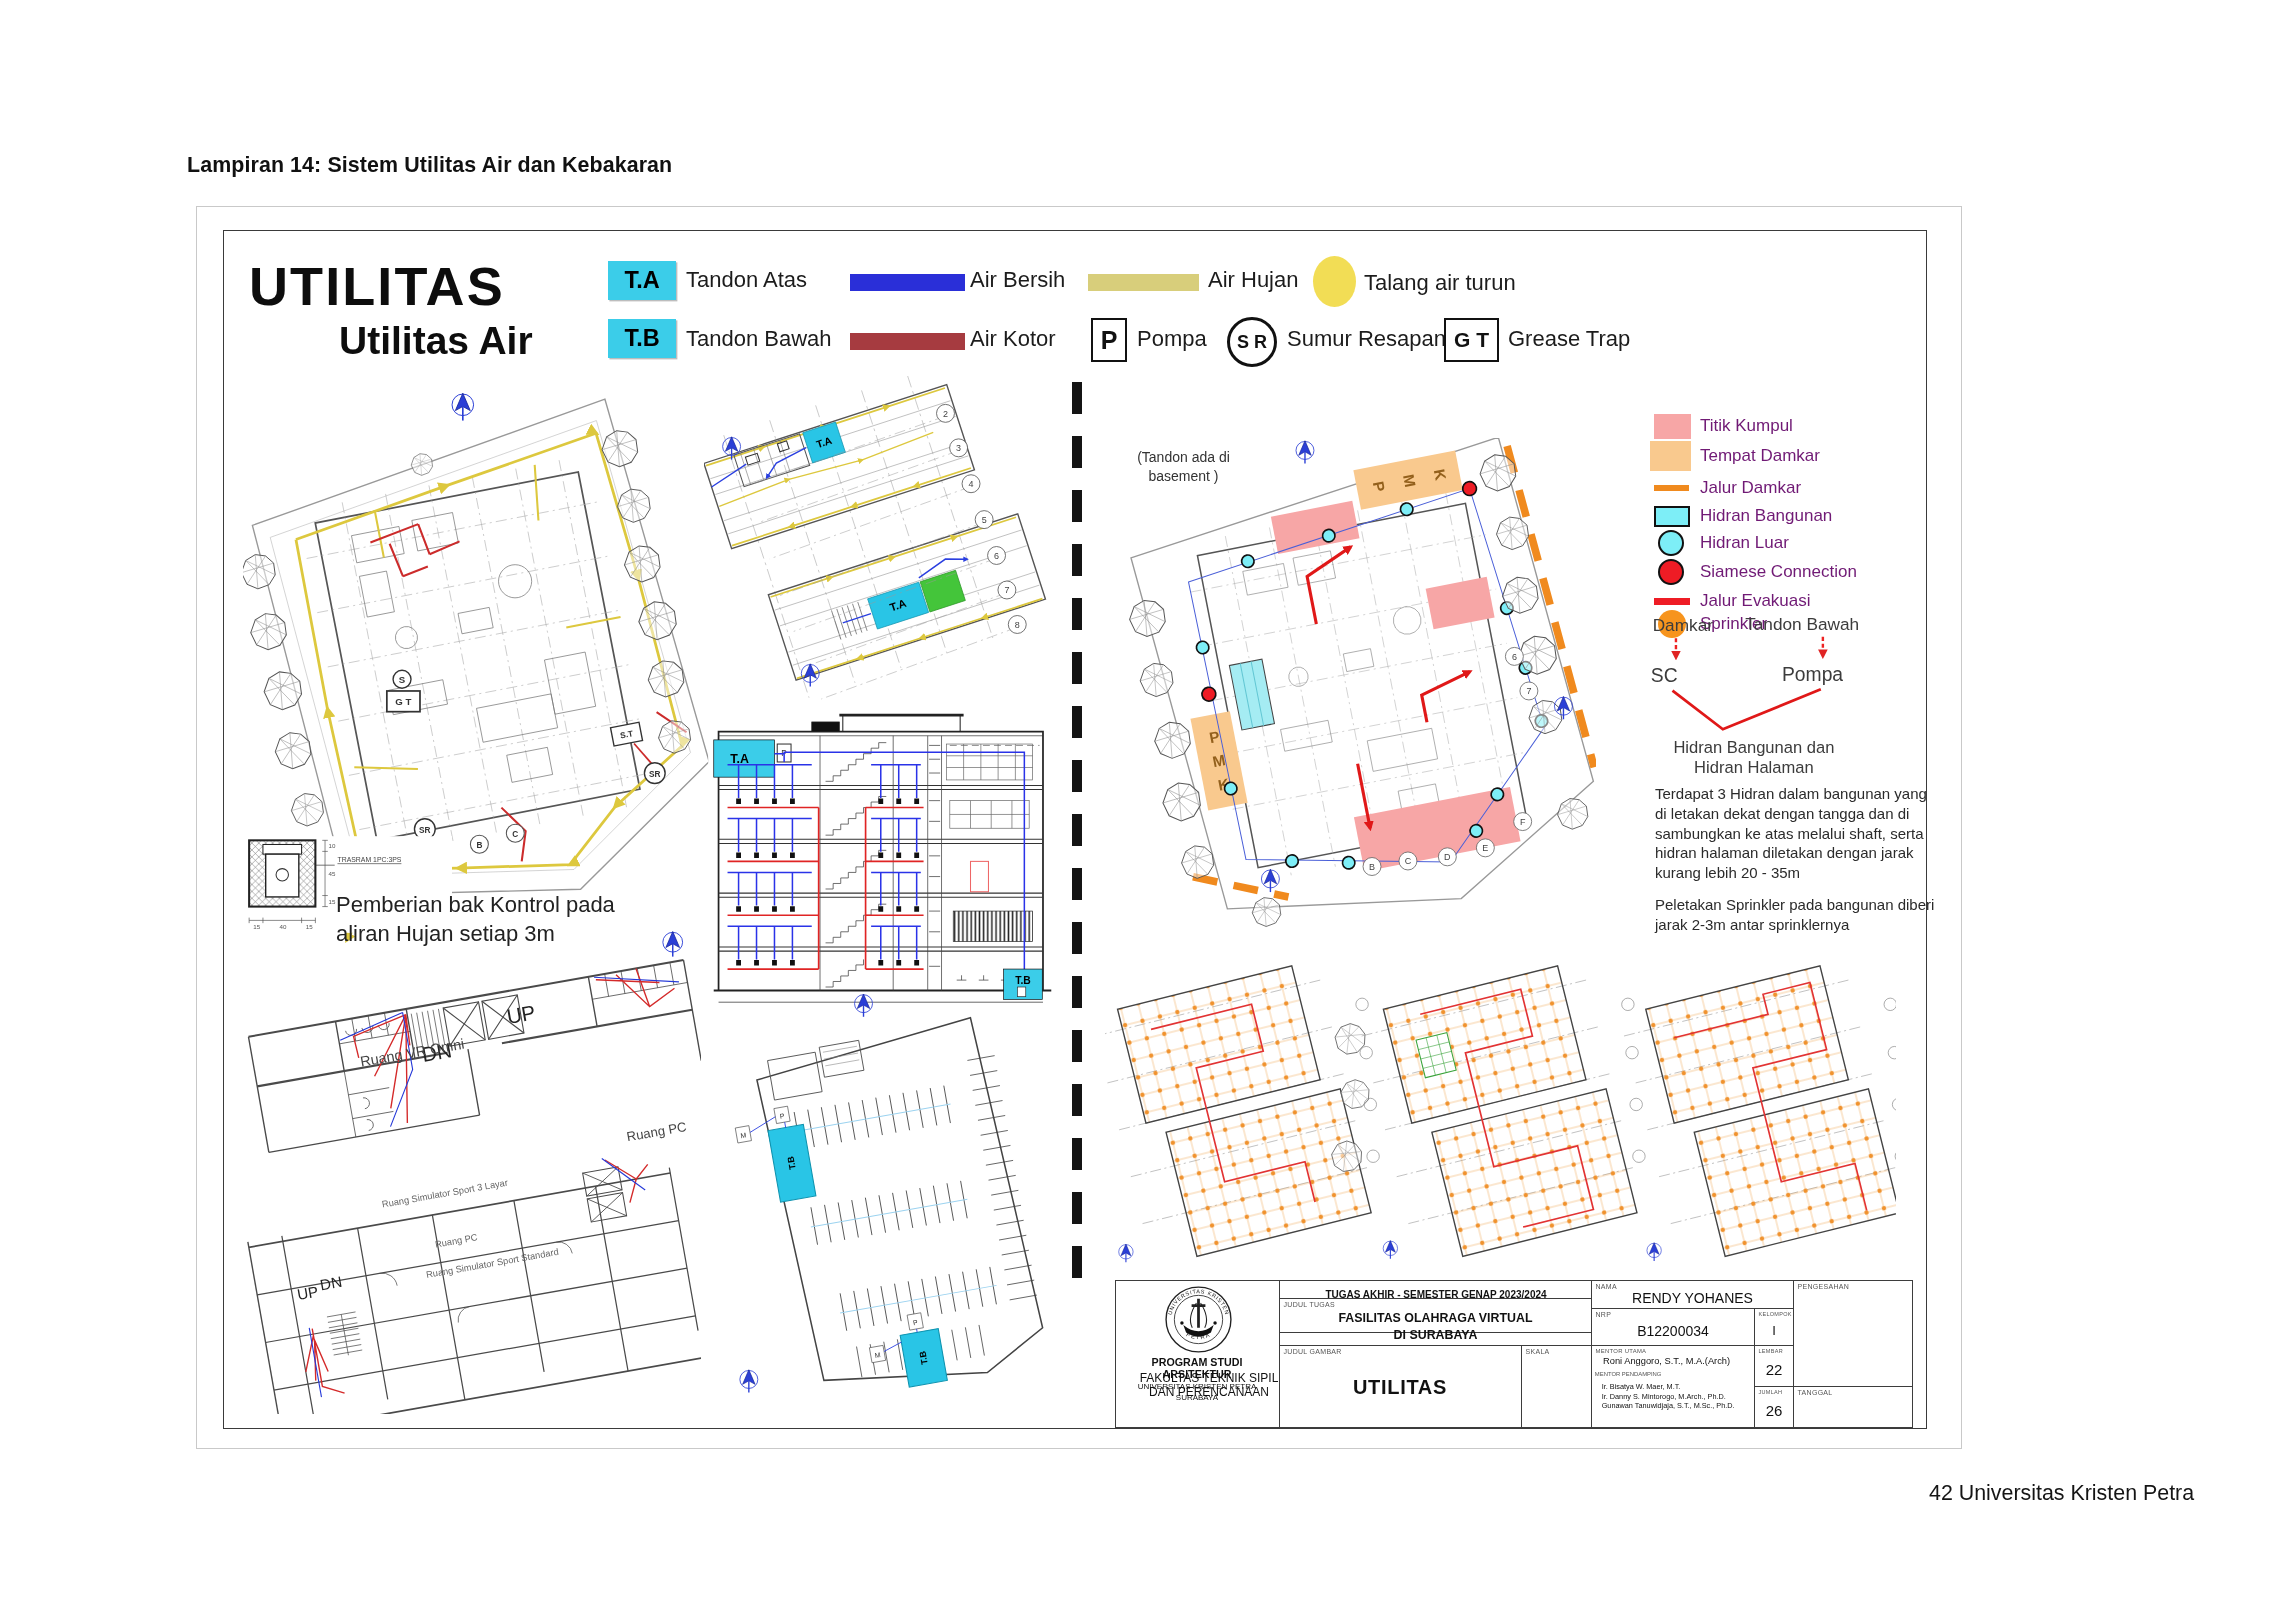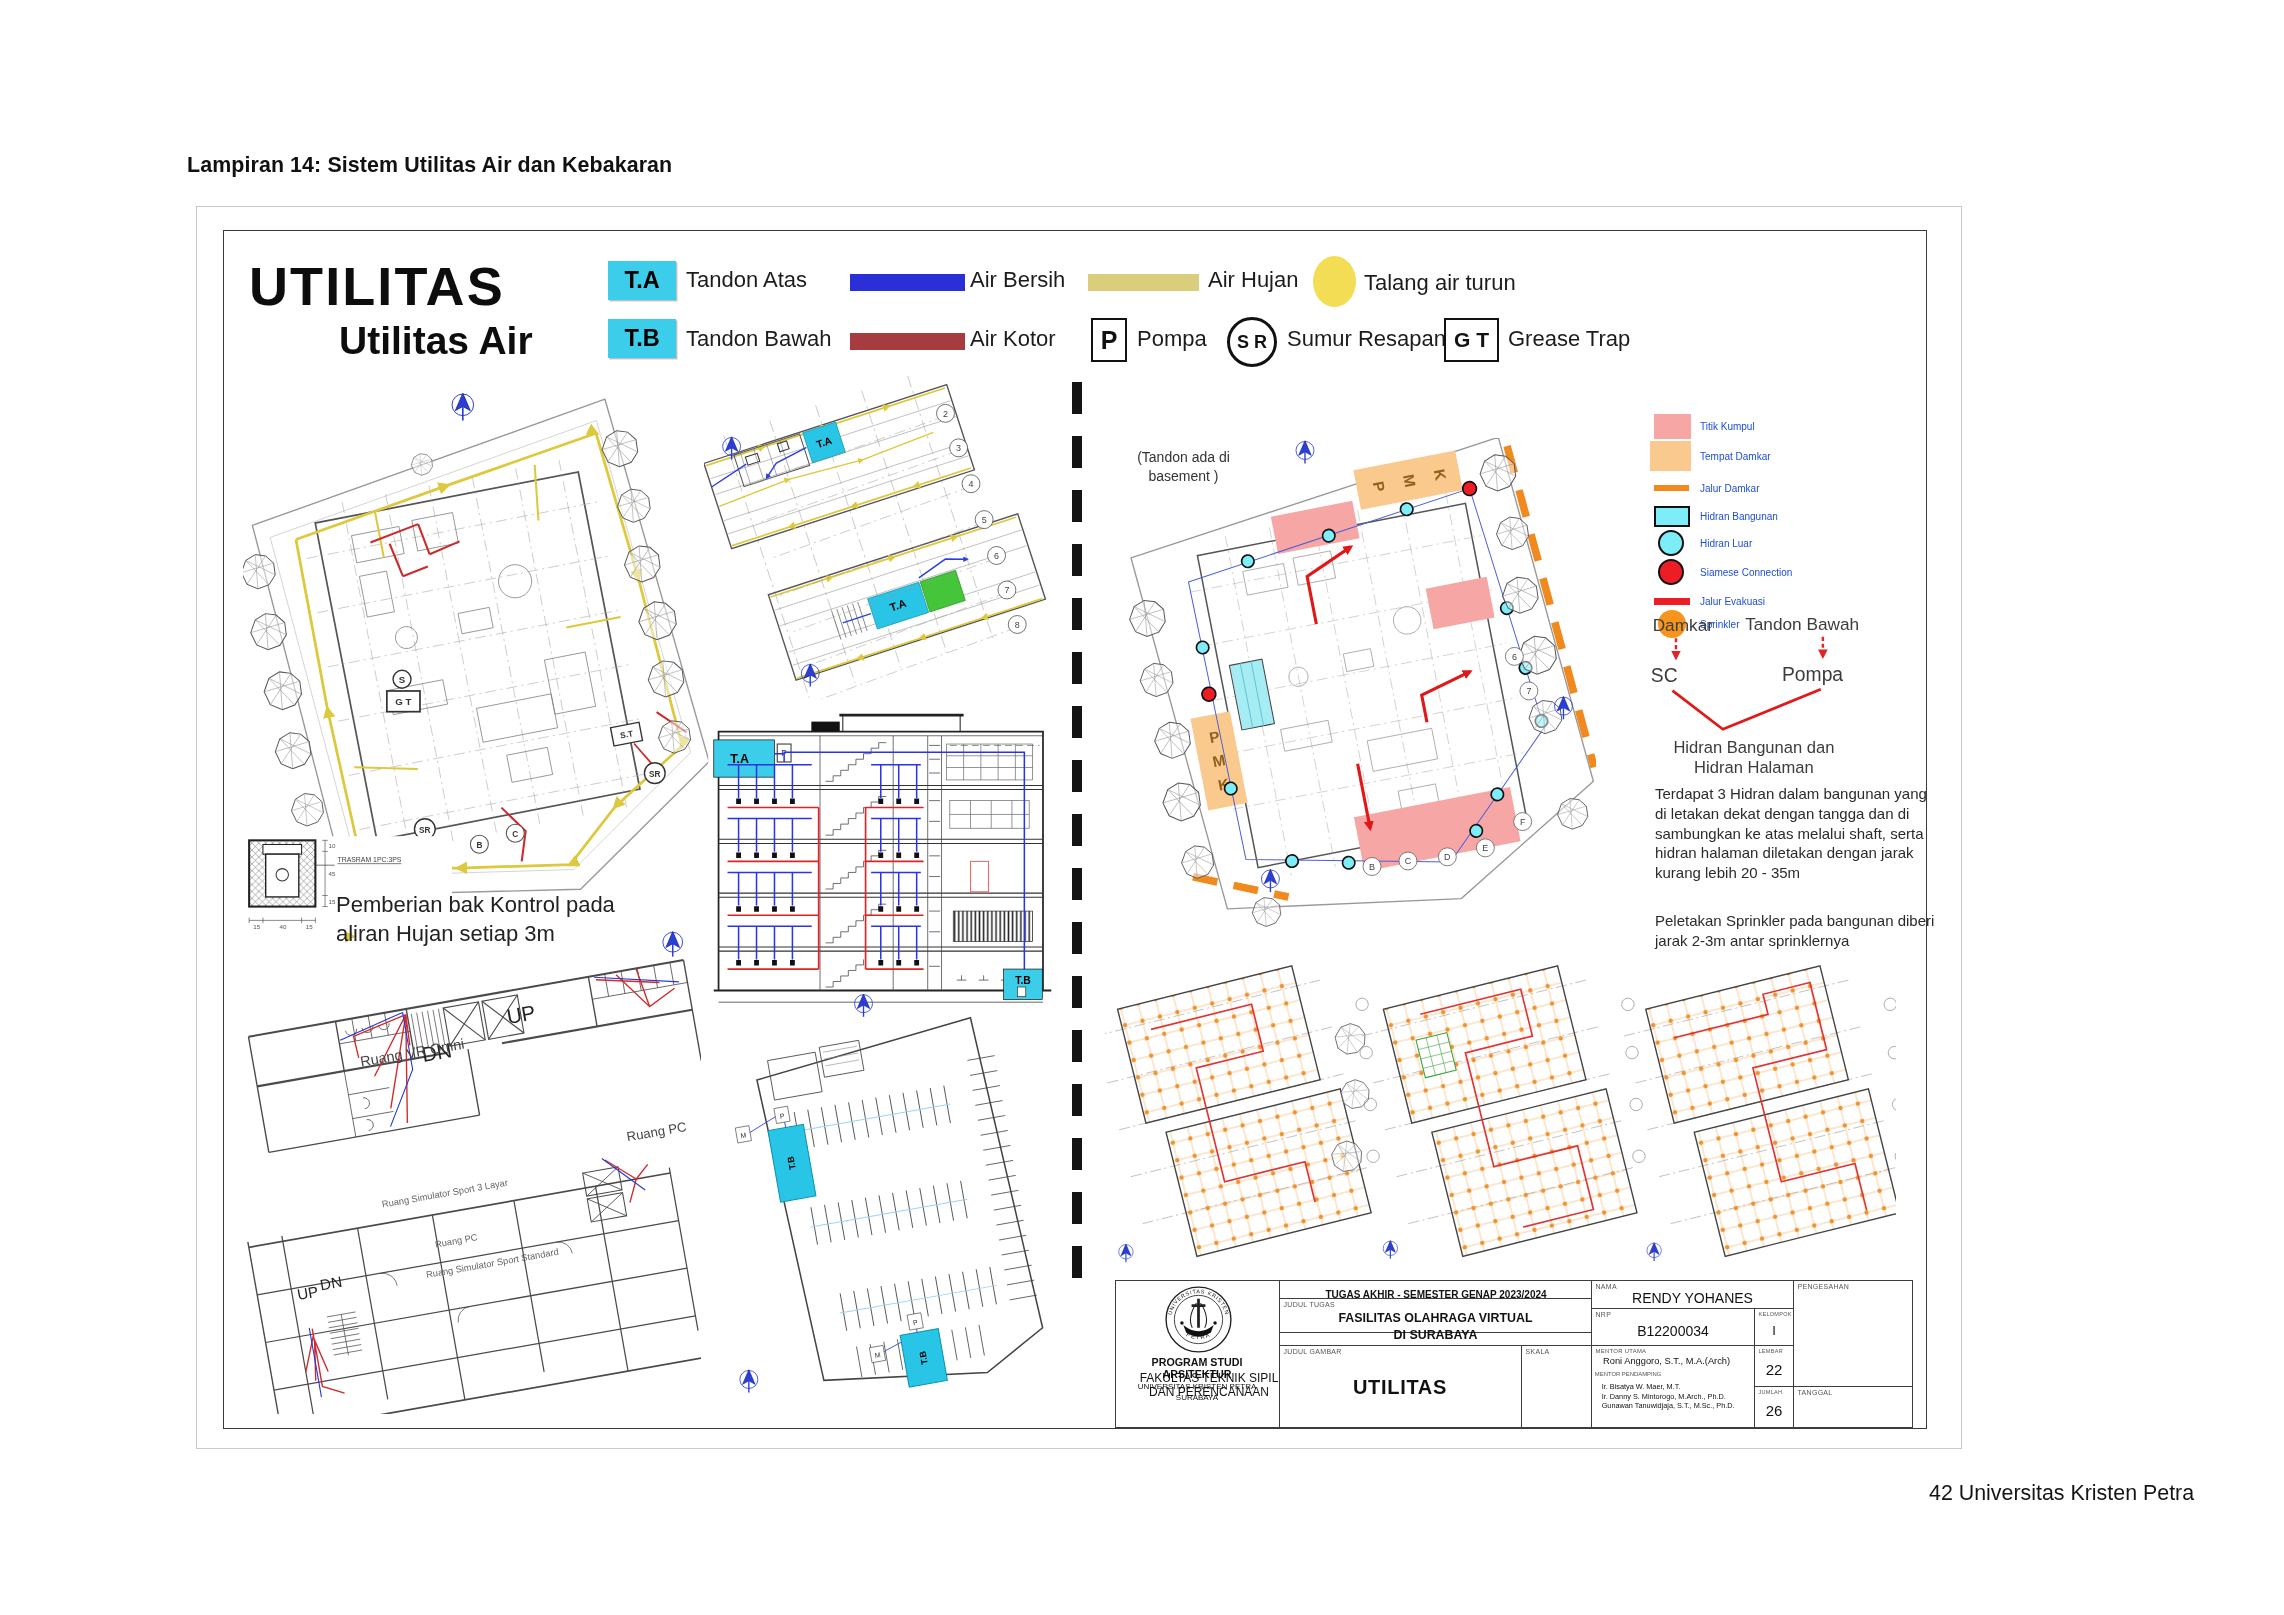--- a/index.html
+++ b/index.html
@@ -13,23 +13,23 @@
 .title-main{left:25px;top:23.5px;font-size:54px;font-weight:800;letter-spacing:2.1px;color:#0d0d0d}
 .title-sub{left:115px;top:88px;font-size:39px;font-weight:800;color:#0d0d0d}
 .title-fire{left:898px;top:135px;font-size:48px;font-weight:800;color:#0d0d0d}
 .lg-label{font-size:22px;color:#1c1c1c}
 .cyanbox{width:68px;height:39px;background:#3bcde9;display:flex;align-items:center;justify-content:center;font-weight:bold;font-size:23.5px;color:#000;box-shadow:1.4px 1.4px 0 #bdbdbd}
 .symbox{border:2.8px solid #111;background:#fff;display:flex;align-items:center;justify-content:center;font-weight:bold;color:#111}
 .divider{left:848px;top:151px;width:10.4px;height:915px;background:repeating-linear-gradient(to bottom,#141414 0 32px,transparent 32px 54px)}
 .tandon-note{left:894px;top:217px;width:131px;text-align:center;font-size:14px;line-height:1.35;color:#333}
 .fl-row{position:absolute;display:flex;align-items:center;height:28px}
 .fl-sw{width:46px;display:flex;align-items:center}
-.fl-label{font-size:10px;color:#1d4ed8;white-space:nowrap}
+.fl-label{font-size:17px;color:#701a75;white-space:nowrap}
 .notes{left:1431px;top:553px;width:283px;font-size:15px;line-height:1.32;color:#2b2b2b}
-.notes p+p{margin-top:28px}
+.notes p+p{margin-top:12px}
 .bak-note{left:112px;top:660px;width:311px;font-size:22px;line-height:1.3;color:#222}
 .doc-footer{left:1929px;top:1481px;font-size:21.4px;color:#151515}
 .tb{left:891px;top:1049px;width:799px;height:148px}
 .tb-cell{position:absolute;border:1.4px solid #3d3d3d;background:#fff}
 .tb-lab{position:absolute;top:2.1px;left:3.5px;font-size:7px;color:#555;letter-spacing:0.3px}
 .cen{display:flex;align-items:center;justify-content:center;text-align:center}
 </style>
 </head>
 <body>
 

